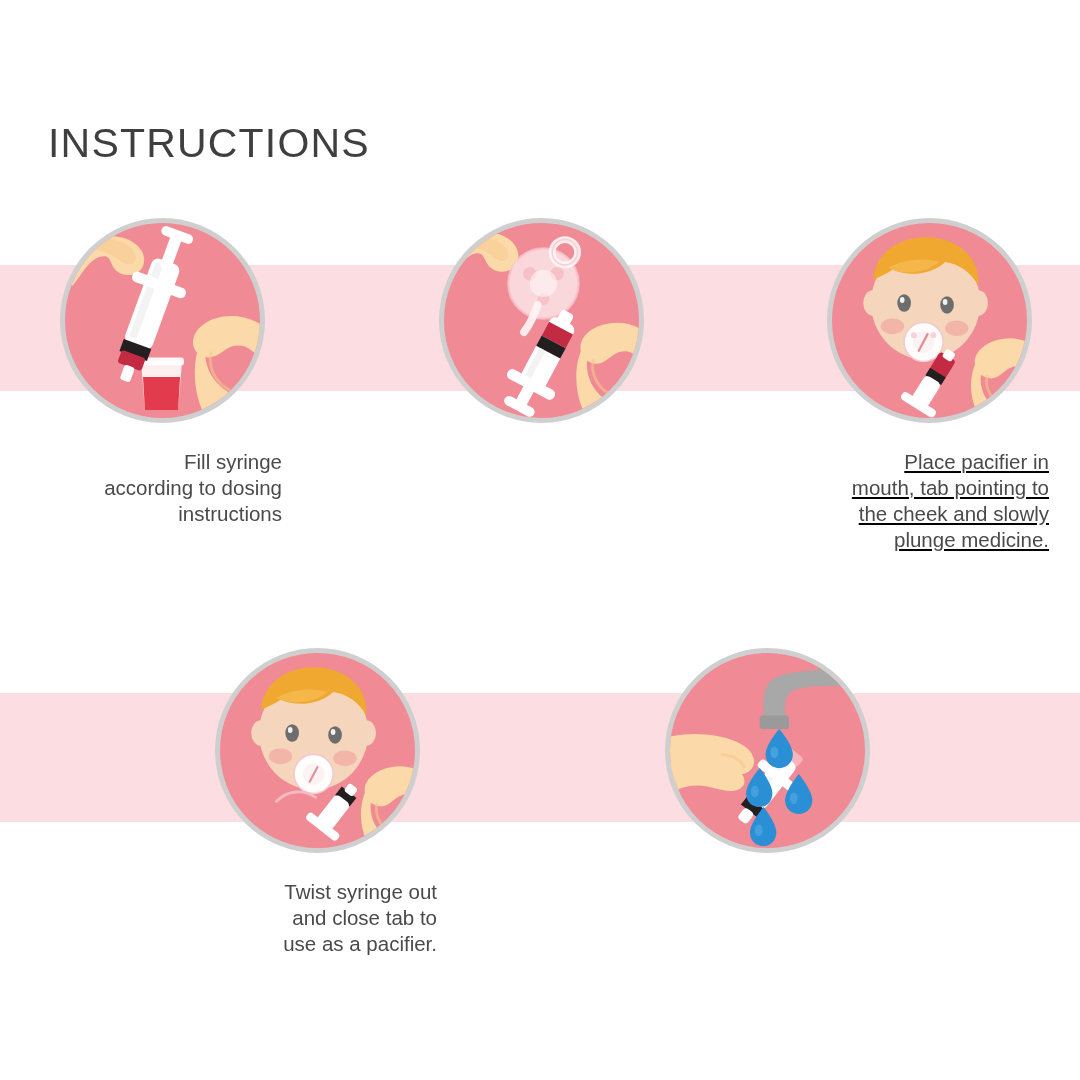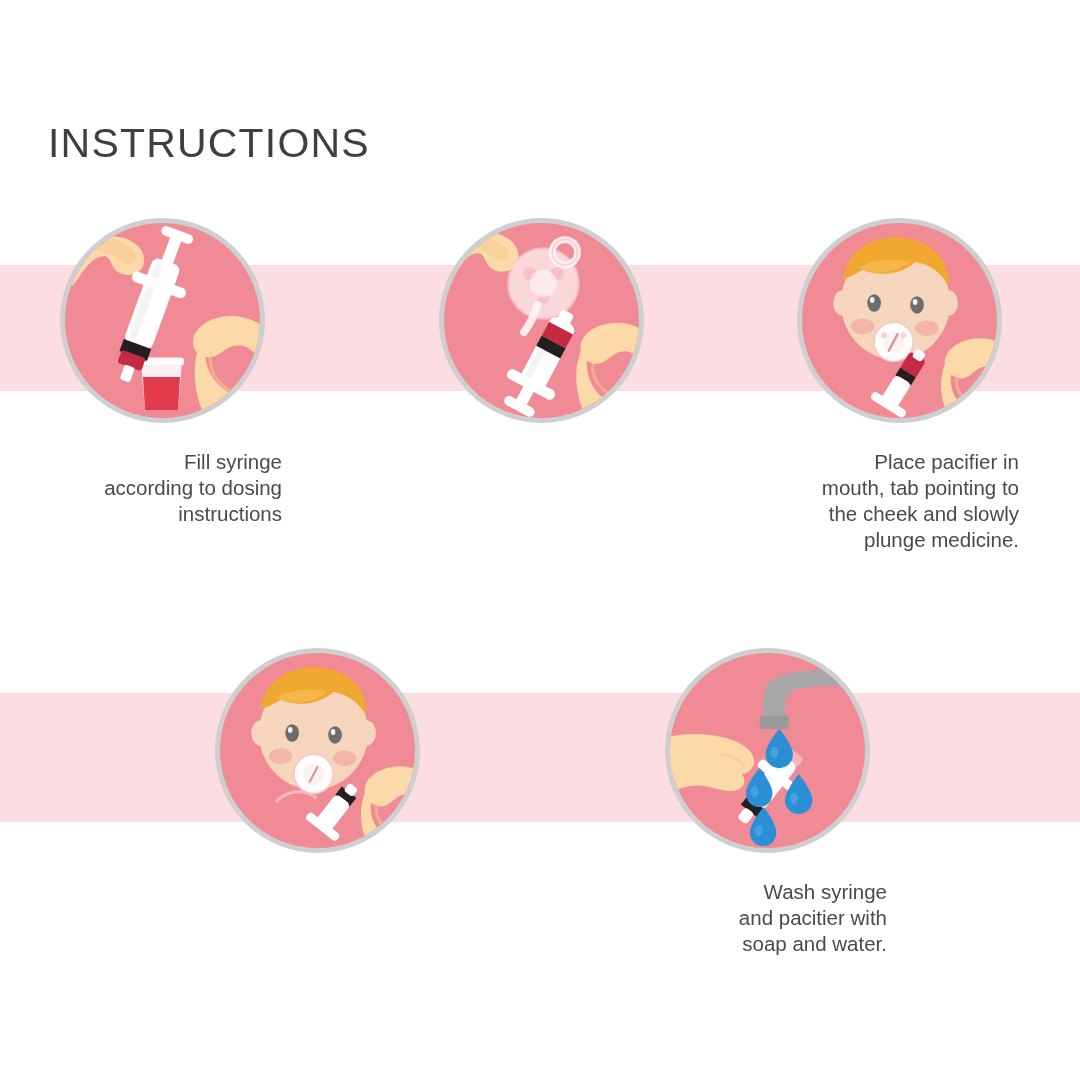--- a/index.html
+++ b/index.html
@@ -56,21 +56,21 @@
     margin-top:26px;
     font-size:20.5px;
     line-height:26px;
     color:#4a4a4a;
     white-space:pre-line;
   }
 
   
   .s1 { left:42px; }
   .s2 { left:421px; }
-  .s3 { left:779px; }
+  .s3 { left:809px;text-decoration:underline; }
   .s4 { left:197px; }
   .s5 { left:647px; }
 
   svg.art { position:absolute; inset:0; width:100%; height:100%; display:block; }
 </style>
 </head>
 <body>
 
 <div class="page">
 
@@ -251,20 +251,23 @@
               <rect x="98" y="178" width="40" height="9" rx="4" fill="#ffffff"></rect>
               <rect x="112" y="130" width="11" height="10" rx="3" fill="#ffffff"></rect>
             </g>
 
             <path d="M212 126 C 196 112, 170 114, 156 126 C 144 136, 147 151, 159 156 C 171 161, 176 151, 184 147 C 196 141, 205 147, 211 158 L 218 150 Z" fill="#fbd9a8"></path>
             <path d="M158 142 C 150 160, 156 180, 172 190 C 186 198, 206 198, 215 191 L 216 206 L 160 206 C 144 192, 140 160, 150 140 Z" fill="#fbd9a8"></path>
             <path d="M161 154 C 158 168, 166 182, 182 188" fill="none" stroke="#f3c68a" stroke-width="3" opacity="0.6"></path>
           </svg>
         </div>
       </div>
+      <div class="caption">Twist syringe out
+and close tab to
+use as a pacifier.</div>
     </div>
 
     <div class="step s5">
       <div class="circle-wrap">
         <div class="circle">
           <svg class="art" viewBox="0 0 200 200">
 
             <path d="M152 -6 L 152 18 C 152 18, 112 18, 102 30 C 94 40, 96 56, 96 72 L 118 72 C 118 56, 116 46, 124 40 C 134 32, 176 34, 176 34 L 176 -6 Z" fill="#a8a8a8"></path>
             <rect x="92" y="64" width="30" height="14" rx="3" fill="#9a9a9a"></rect>
 
@@ -289,19 +292,16 @@
             </g>
             <g fill="#5cb0e8" opacity="0.55">
               <ellipse cx="107" cy="102" rx="4" ry="6"></ellipse>
               <ellipse cx="87" cy="142" rx="4" ry="6"></ellipse>
               <ellipse cx="127" cy="149" rx="4" ry="6"></ellipse>
               <ellipse cx="91" cy="182" rx="4" ry="6"></ellipse>
             </g>
           </svg>
         </div>
       </div>
-      <div class="caption">Wash syringe
-and pacitier with
-soap and water.</div>
     </div>
   </div>
 
 </div>
 
 </body></html>

